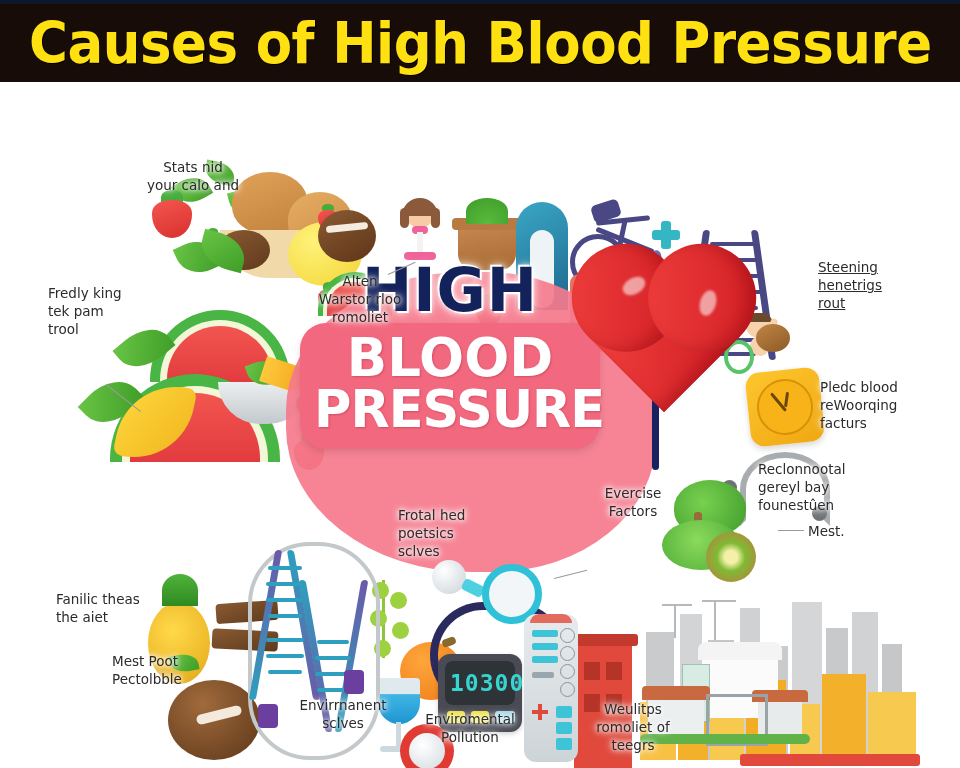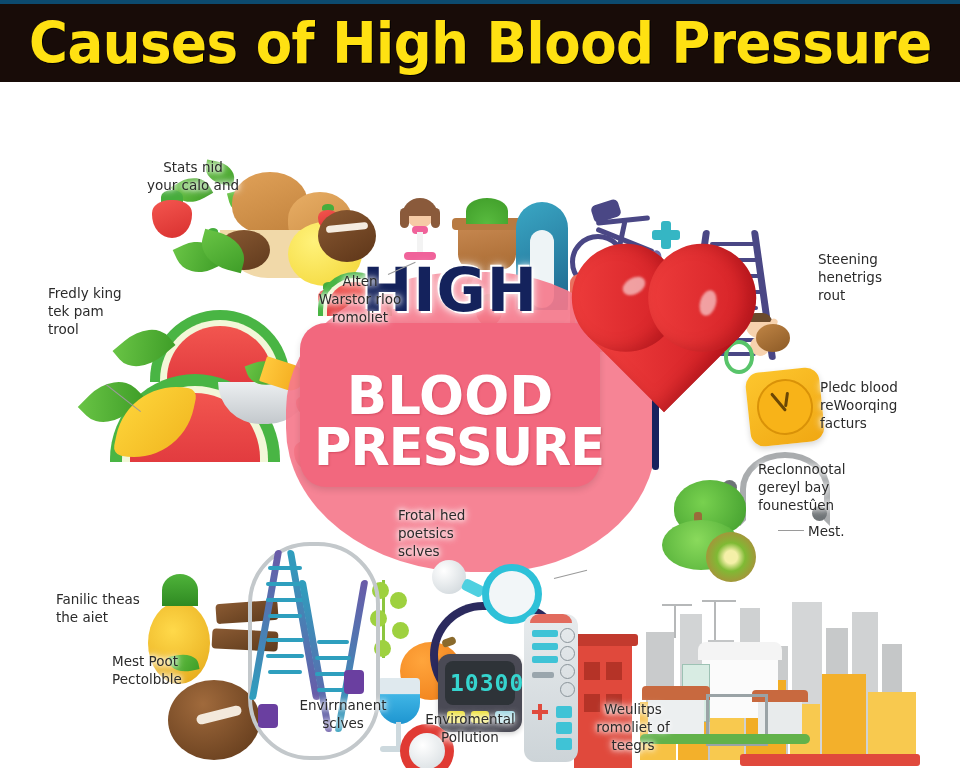--- a/index.html
+++ b/index.html
@@ -1,21 +1,21 @@
 <!DOCTYPE html>
 <html><head>
 <meta charset="utf-8">
 <style>
   html,body{margin:0;padding:0;}
   body{
     width:960px;height:768px;overflow:hidden;
     background:#ffffff;
     font-family:"DejaVu Sans", sans-serif;
   }
-  .poster{position:relative;width:960px;height:768px;background:#0c4a6e;overflow:hidden;}
+  .poster{position:relative;width:960px;height:768px;background:#0f172a;overflow:hidden;}
 
   
   .banner{
     position:absolute;left:0;top:4px;width:960px;height:78px;
     background:#180c08;
     display:flex;align-items:center;justify-content:center;
     box-shadow:0 2px 0 rgba(0,0,0,.25);
   }
   .banner-text{
     color:#FFE112;
@@ -40,21 +40,21 @@
   }
   .pink-plate{
     margin-top:4px;background:#F2687E;border-radius:26px;
     padding:8px 14px 14px 14px;
     box-shadow:0 3px 7px rgba(0,0,0,.12);
   }
   .kw-blood,.kw-pressure{
     color:#fff;font-weight:700;text-align:center;line-height:1.0;
     text-shadow:1px 1px 2px rgba(160,30,50,.35);
   }
-  .kw-blood{font-size:53px;margin-top:38px;}
+  .kw-blood{font-size:53px;}
   .kw-pressure{font-size:51px;letter-spacing:-1px;}
 
   
   .pink-blob{
     position:absolute;left:286px;top:190px;width:370px;height:300px;
     background:#F5798C;border-radius:48% 46% 44% 50%/46% 50% 44% 48%;
     opacity:.92;z-index:30;
   }
 
   
@@ -449,33 +449,35 @@
     <div class="lbl" style="left:48px;top:202px;width:110px;">Fredly king
 tek pam
 trool</div>
     <div class="lbl c" style="left:300px;top:190px;width:120px;">Alten
 Warstor rloo
 romoliet</div>
     <div class="lbl" style="left:112px;top:570px;width:130px;">Mest Poot
 Pectolbble</div>
     <div class="lbl" style="left:56px;top:508px;width:120px;">Fanilic theas
 the aiet</div>
-    <div class="lbl" style="left:818px;top:168px;width:120px;">Steening
+    <div class="lbl" style="left:818px;top:176px;width:120px;text-decoration:underline;">Steening
 henetrigs
 rout</div>
     <div class="lbl" style="left:820px;top:296px;width:130px;">Pledc blood
 reWoorqing
 facturs</div>
     <div class="lbl" style="left:808px;top:440px;width:90px;">Mest.</div>
     <div class="lbl" style="left:758px;top:378px;width:126px;">Reclonnootal
 gereyl bay
 founestûen</div>
     <div class="lbl" style="left:398px;top:424px;width:110px;">Frotal hed
 poetsics
 sclves</div>
+    <div class="lbl c" style="left:578px;top:402px;width:110px;">Evercise
+Factors</div>
     <div class="lbl c" style="left:278px;top:614px;width:130px;">Envirrnanent
 sclves</div>
     <div class="lbl c" style="left:400px;top:628px;width:140px;">Enviromental
 Pollution</div>
     <div class="lbl c" style="left:568px;top:618px;width:130px;">Weulitps
 romoliet of
 teegrs</div>
 
   </div>
 </div>

